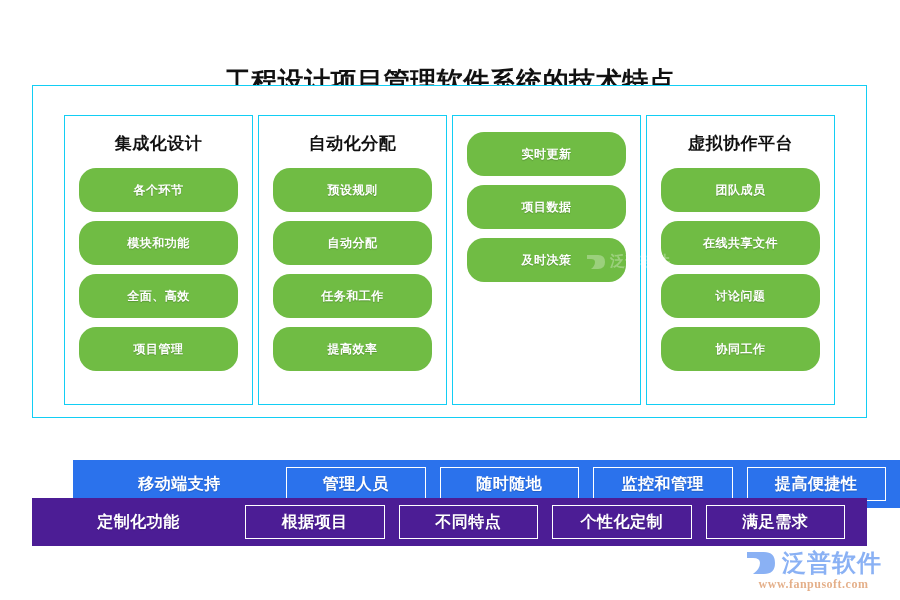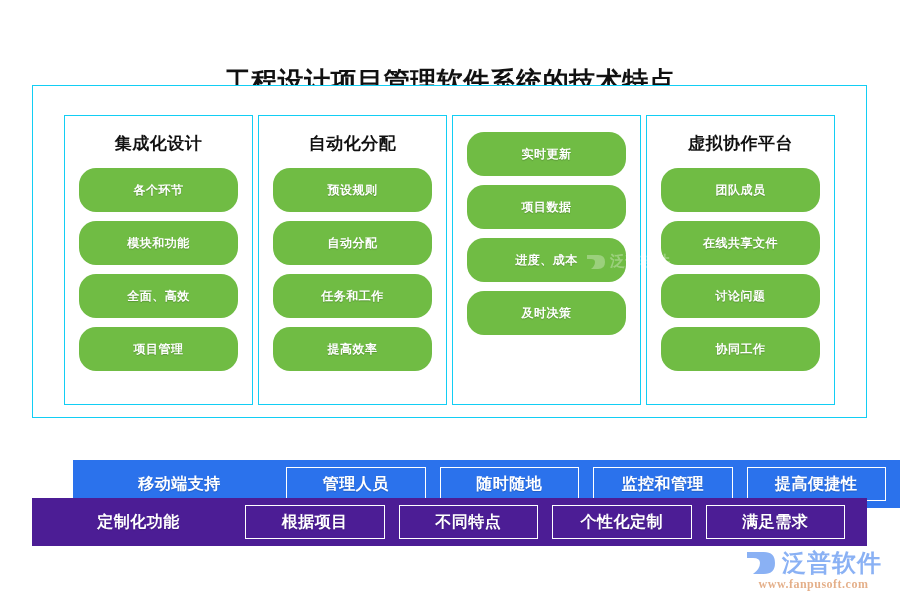--- a/index.html
+++ b/index.html
@@ -212,21 +212,20 @@
       <div class="green-item">自动分配</div>
       <div class="green-item">任务和工作</div>
       <div class="green-item">提高效率</div>
     </div>
   </div>
 
   <div class="column">
     <div class="item-list">
       <div class="green-item">实时更新</div>
       <div class="green-item">项目数据</div>
-      <div class="green-item">进度、成本</div>
       <div class="green-item">及时决策</div>
     </div>
   </div>
 
   <div class="column">
     <div class="column-title">虚拟协作平台</div>
     <div class="item-list">
       <div class="green-item">团队成员</div>
       <div class="green-item">在线共享文件</div>
       <div class="green-item">讨论问题</div>

